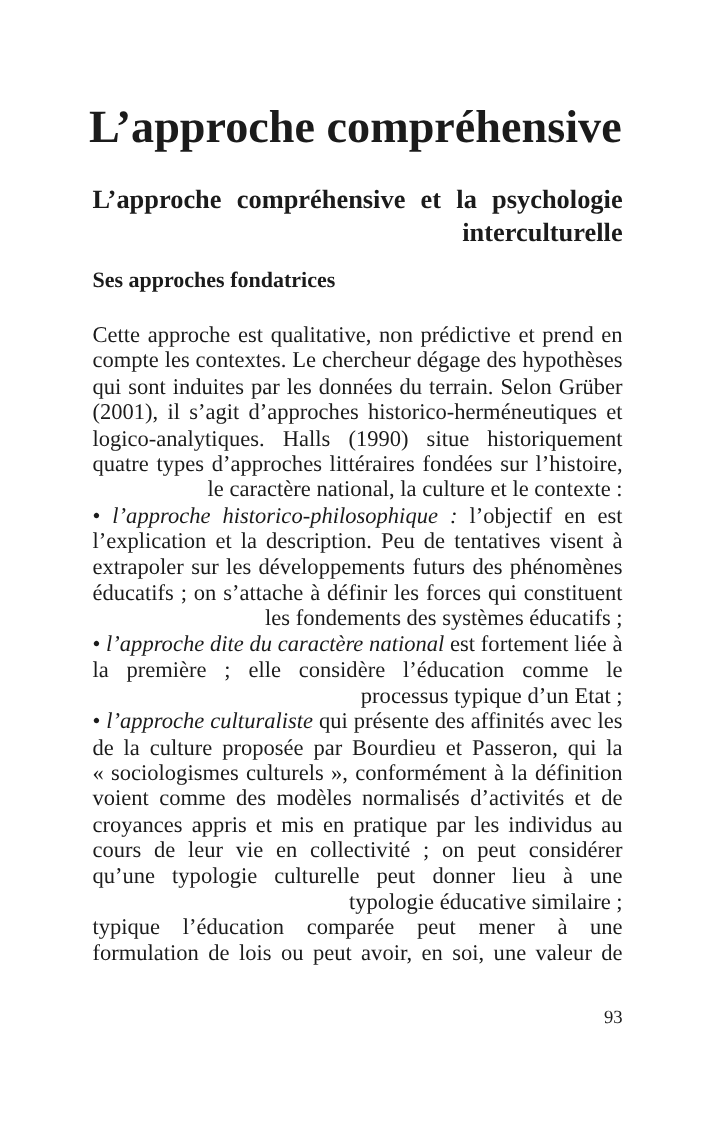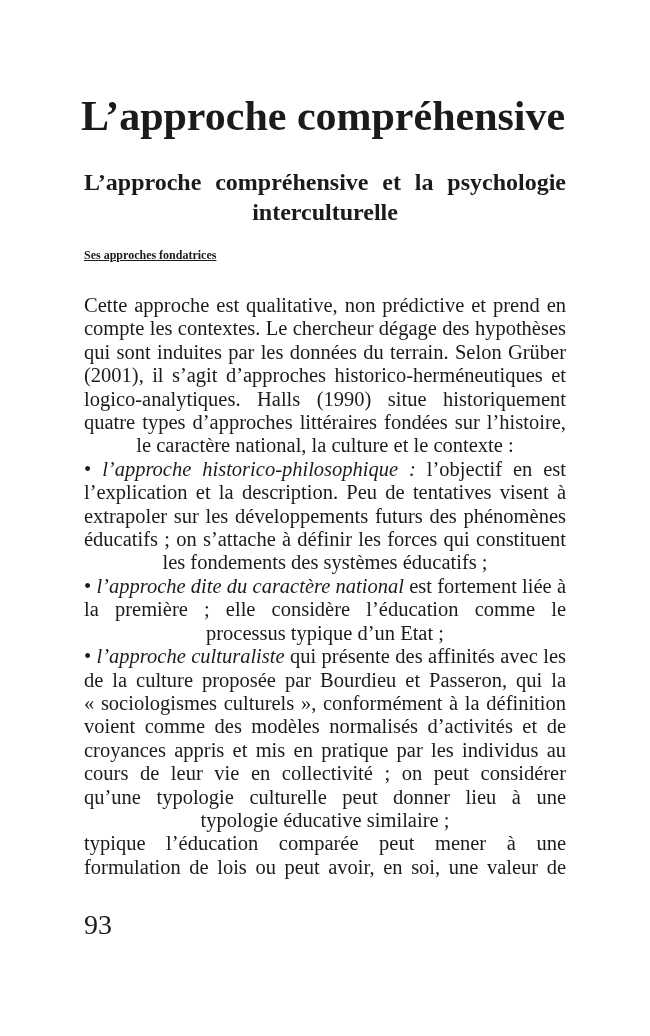--- a/index.html
+++ b/index.html
@@ -17,37 +17,36 @@
     font-size:42px; font-weight:bold; line-height:49px;
     margin:0 0 0 -3px; white-space:nowrap;
   }
 
   .subtitle { margin-top:26px; }
   .subtitle .tline {
     font-size:24px; font-weight:bold; line-height:30px;
   }
 
   .subheading {
-    font-size:12px; font-weight:bold; line-height:24px;
+    font-size:20px; font-weight:bold; line-height:24px;
     margin:16px 0 0 0;
-    text-decoration:underline;
   }
 
   .body-text { margin-top:27px; }
   .body-text .tline {
     font-size:20.5px; line-height:23.4px;
   }
 
-  .tline { text-align:center; }
+  .tline { text-align:right; }
   .tline.stretch { text-align:justify; text-align-last:justify; }
   .it { font-style:italic; }
 
   .page-number {
-    margin-top:34px; text-align:left;
-    font-size:28px; line-height:24px;
+    margin-top:34px; text-align:right;
+    font-size:17px; line-height:24px;
   }
 </style>
 </head>
 <body>
 
 <div class="page">
   <div class="content">
 
     <h1 class="doc-title">L’approche compréhensive</h1>
 

